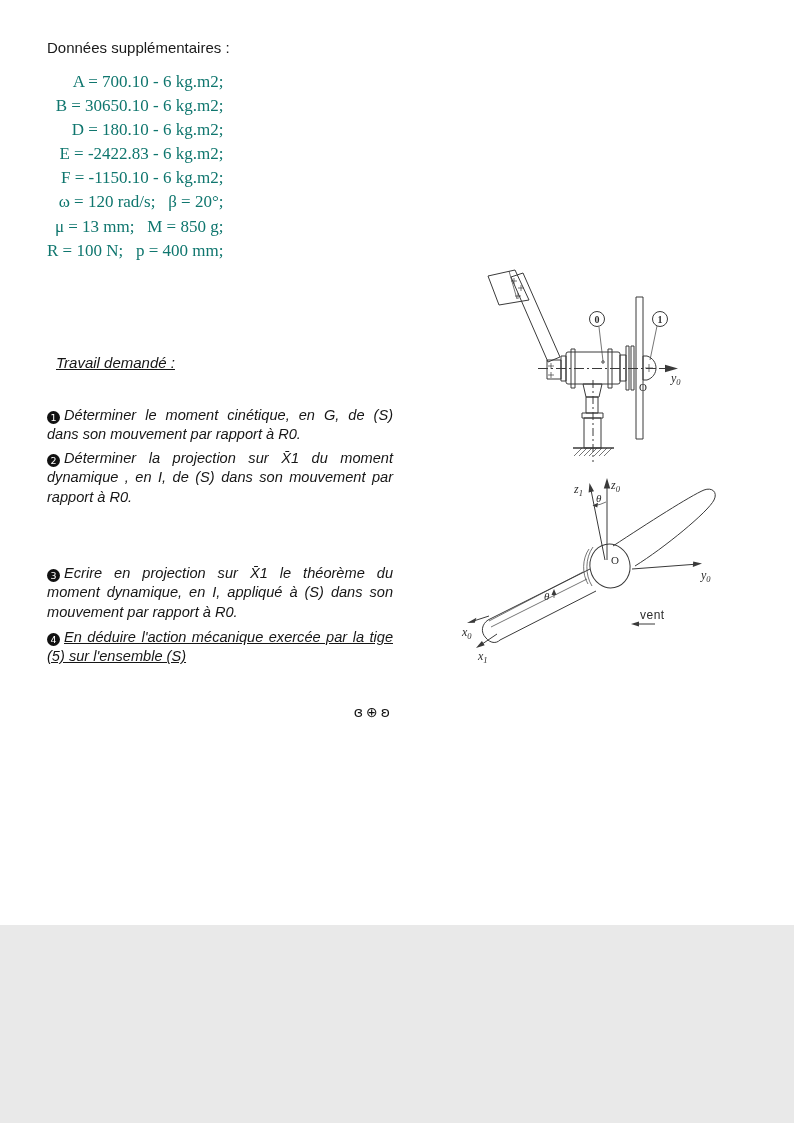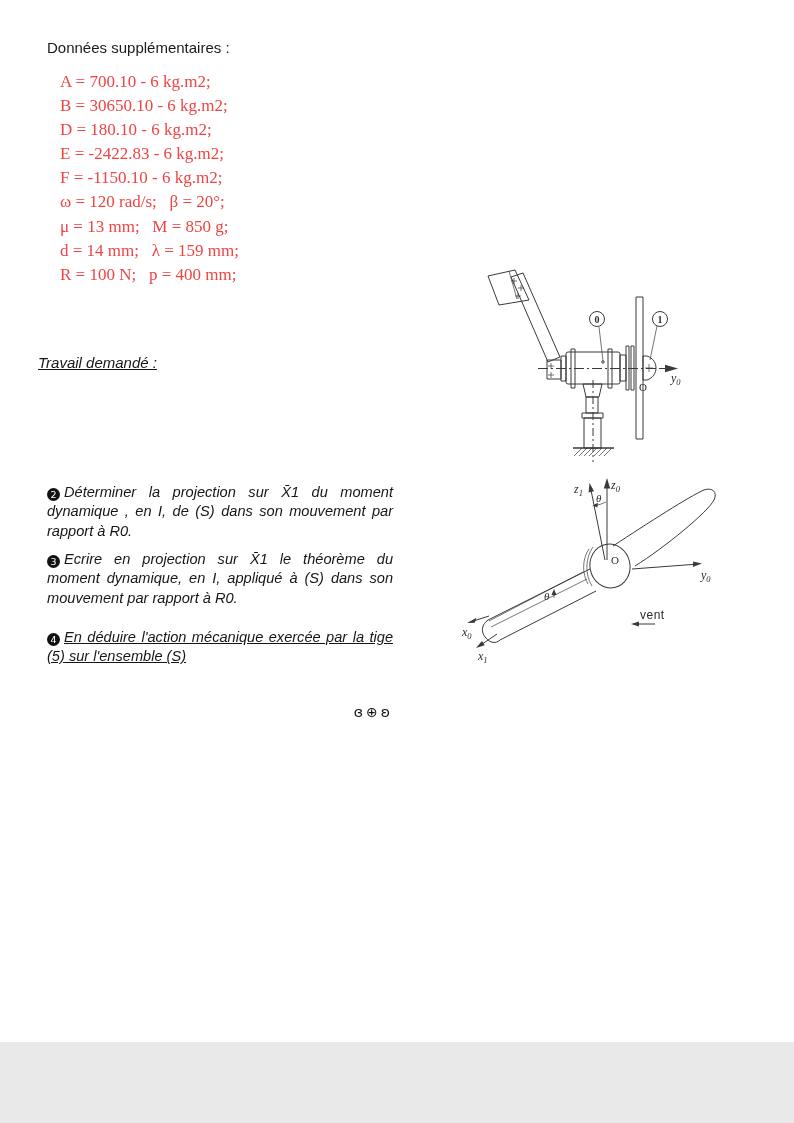--- a/index.html
+++ b/index.html
@@ -1,26 +1,26 @@
 <!DOCTYPE html>
 <html><head>
 <meta charset="utf-8">
 <style>
   html,body{margin:0;padding:0;background:#e9e9e9;}
-  .page{position:relative;width:794px;height:1042px;background:#ffffff;overflow:hidden;
+  .page{position:relative;width:794px;height:925px;background:#ffffff;overflow:hidden;
         font-family:"Liberation Sans",sans-serif;color:#1a1a1a;margin:0 auto;}
   .title{position:absolute;left:47px;top:39px;font-size:15px;color:#1a1a1a;}
-  .data-block{position:absolute;left:60px;top:70px;font-family:"Liberation Serif",serif;
-        font-size:17px;line-height:24.1px;color:#ef4444;}
+  .data-block{position:absolute;left:47px;top:70px;font-family:"Liberation Serif",serif;
+        font-size:17px;line-height:24.1px;color:#0f766e;text-align:right;}
   .data-line{white-space:pre;}
-  .work-heading{position:absolute;left:38px;top:354px;font-style:italic;font-size:15px;
+  .work-heading{position:absolute;left:56px;top:354px;font-style:italic;font-size:15px;
         text-decoration:underline;color:#161616;}
   .task{position:absolute;left:47px;width:346px;font-style:italic;font-size:14.6px;
         line-height:19.5px;text-align:justify;color:#161616;}
-  .task-1{top:391px;} .task-2{top:468px;} .task-3{top:535px;} .task-4{top:613px;text-decoration:underline;}
+  .task-1{top:391px;} .task-2{top:434px;} .task-3{top:549px;} .task-4{top:613px;text-decoration:underline;}
   .bullet{display:inline-block;width:13px;height:13px;border-radius:50%;background:#111;
         color:#fff;font-style:normal;font-size:9.5px;line-height:13px;text-align:center;
         font-family:"DejaVu Sans",sans-serif;margin-right:4px;vertical-align:-1px;}
   .ornament{position:absolute;left:47px;top:704px;width:346px;text-align:right;
         font-family:"DejaVu Sans",sans-serif;font-size:14px;letter-spacing:3px;color:#111;}
   .fig{position:absolute;}
   .fig path,.fig line,.fig rect,.fig circle,.fig ellipse,.fig polyline{
         stroke:#3a3a3a;fill:none;stroke-width:1;stroke-linejoin:round;}
   .fig polygon{fill:#3a3a3a;stroke:none;}
   .fig .thin{stroke-width:0.7;}
@@ -41,26 +41,26 @@
   <div class="title">Données supplémentaires :</div>
 
   <div class="data-block">
     <div class="data-line">A = 700.10 - 6 kg.m2;</div>
     <div class="data-line">B = 30650.10 - 6 kg.m2;</div>
     <div class="data-line">D = 180.10 - 6 kg.m2;</div>
     <div class="data-line">E = -2422.83 - 6 kg.m2;</div>
     <div class="data-line">F = -1150.10 - 6 kg.m2;</div>
     <div class="data-line">ω = 120 rad/s;   β = 20°;</div>
     <div class="data-line">μ = 13 mm;   M = 850 g;</div>
-    <div class="data-line">d = 14 mm;   λ = 159 mm;</div>
     <div class="data-line">R = 100 N;   p = 400 mm;</div>
   </div>
 
   <div class="work-heading">Travail demandé :</div>
 
+  <p class="task task-1"><span class="bullet">1</span><span>Déterminer le moment cinétique, en G, de (S) dans son mouvement par rapport à R0.</span></p>
 
   <p class="task task-2"><span class="bullet">2</span><span>Déterminer la projection sur X̄1 du moment dynamique , en I, de (S) dans son mouvement par rapport à R0.</span></p>
 
   <p class="task task-3"><span class="bullet">3</span><span>Ecrire en projection sur X̄1 le théorème du moment dynamique, en I, appliqué à (S) dans son mouvement par rapport à R0.</span></p>
 
   <p class="task task-4"><span class="bullet">4</span><span>En déduire l'action mécanique exercée par la tige (5) sur l'ensemble (S)</span></p>
 
   <div class="ornament">ɞ⊕ʚ</div>
 
   <svg class="fig" style="left:465px;top:256px;" width="240" height="212" viewBox="465 256 240 212">

